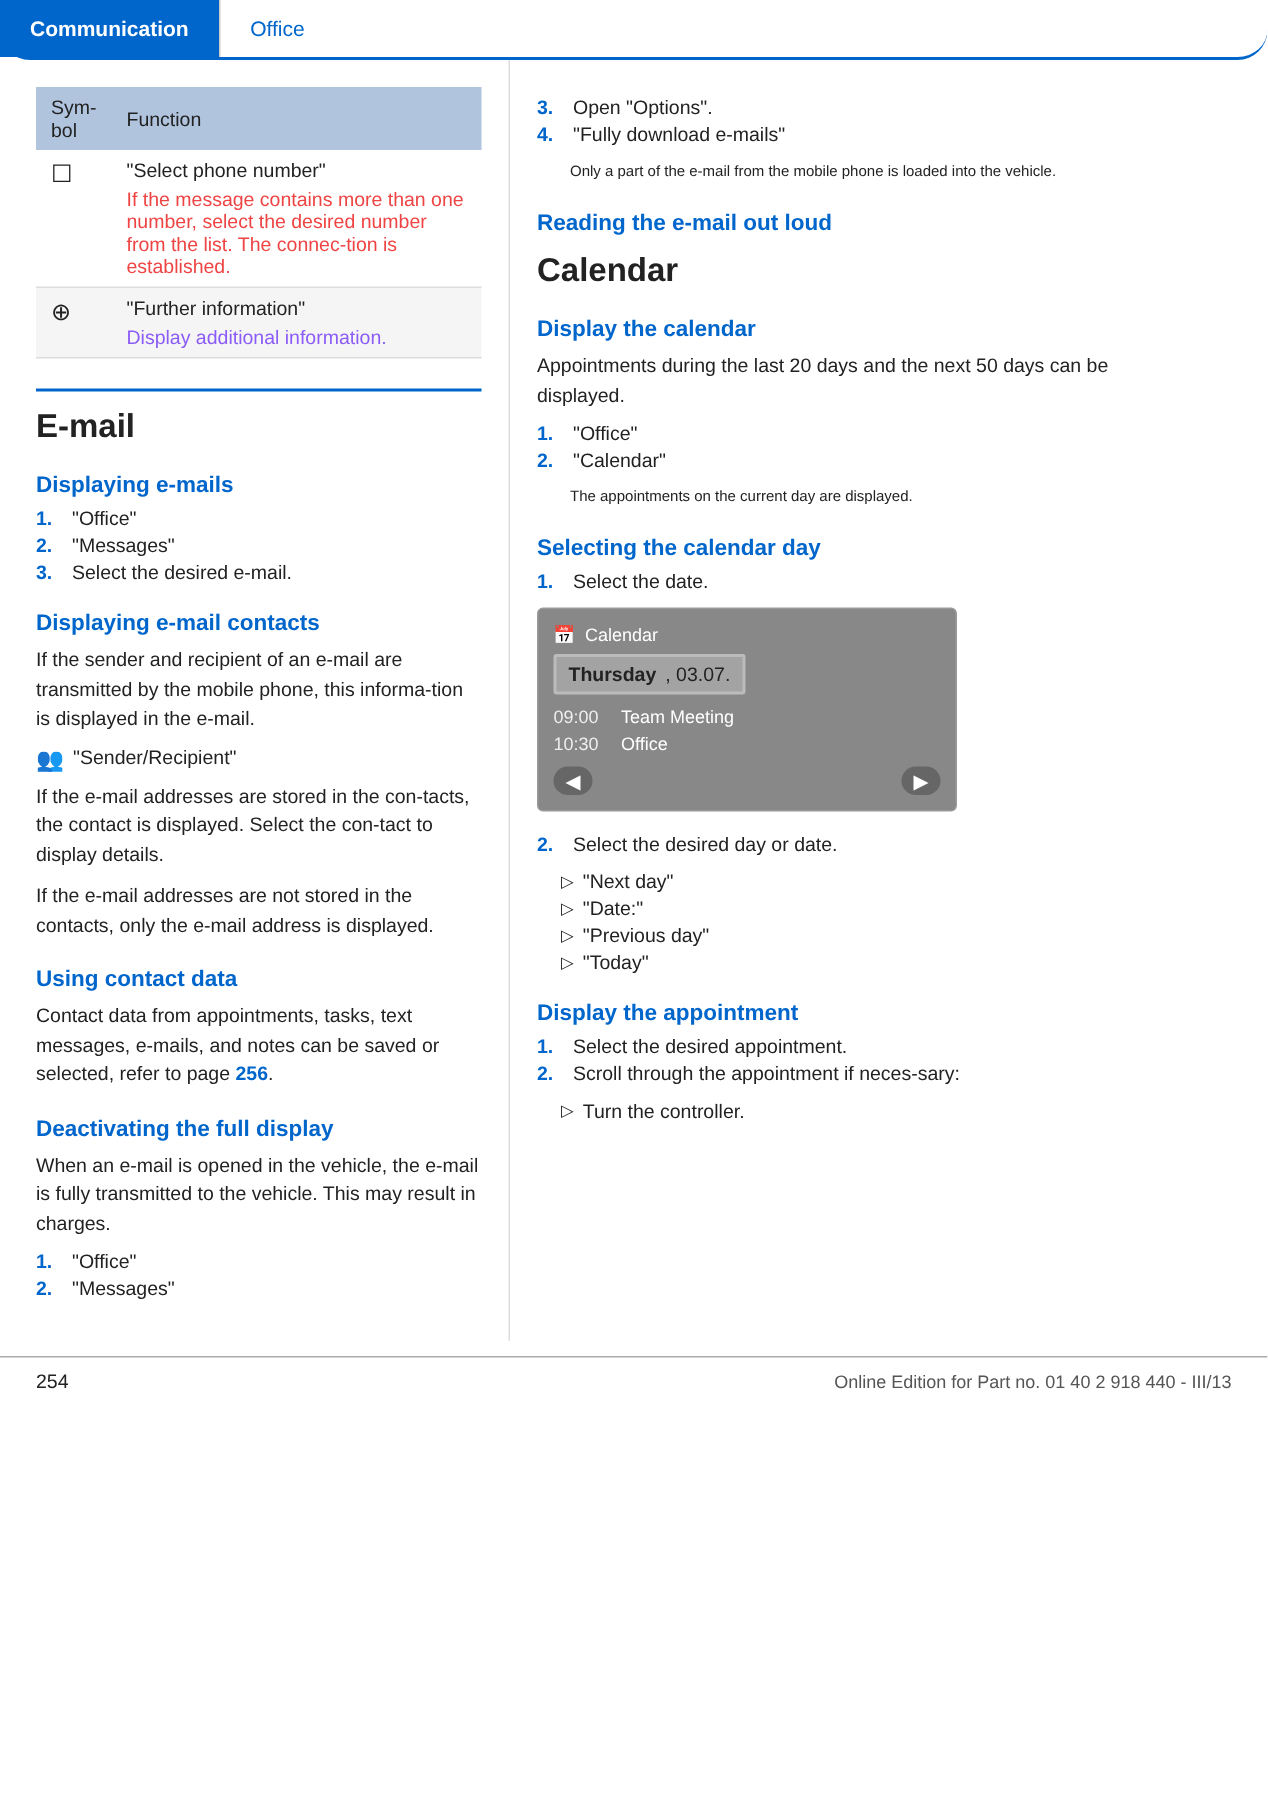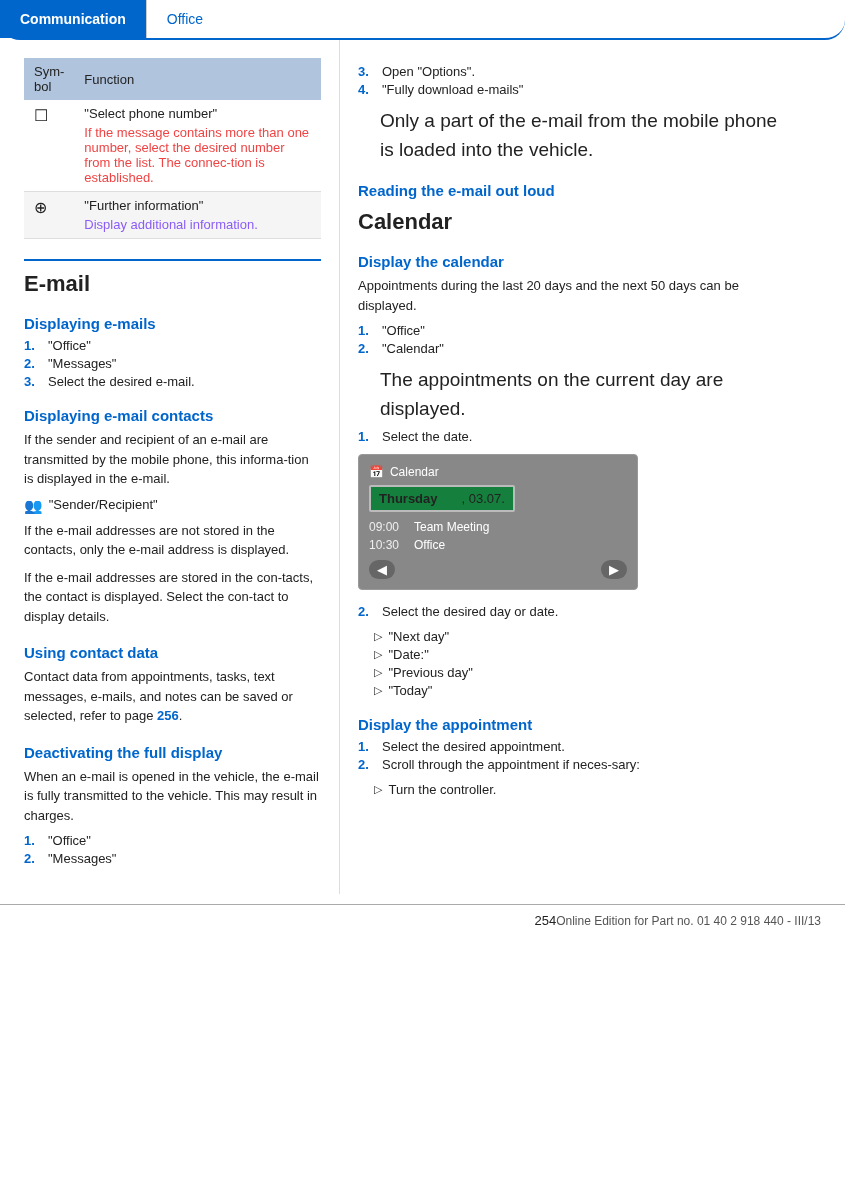--- a/index.html
+++ b/index.html
@@ -209,33 +209,33 @@
       padding: 2px 8px;
       border-radius: 10px;
       font-size: 13px;
     }
 
     
     .footer {
       border-top: 1px solid #aaa;
       padding: 8px 24px;
       display: flex;
-      justify-content: flex-end;
+      justify-content: space-between;
       align-items: center;
       font-size: 12px;
       color: #555;
       margin-top: 10px;
     }
     .footer .page-num {
       font-size: 13px;
       color: #222;
     }
 
     .sub-text {
-      font-size: 19px;
+      font-size: 10px;
       margin: 4px 0 6px 22px;
       line-height: 1.5;
     }
   </style>
 </head>
 <body>
 
 <div class="header">
   <div class="tab-active">
     <span>Communication</span>
@@ -292,22 +292,22 @@
           <span class="text">Select the desired e-mail.</span>
         </li>
       </ol>
 
     <div class="section-title">Displaying e-mail contacts</div>
     <p class="body-text">If the sender and recipient of an e-mail are transmitted by the mobile phone, this informa-tion is displayed in the e-mail.</p>
     <div class="icon-row">
       <span class="icon">👥</span>
       <span>"Sender/Recipient"</span>
     </div>
+    <p class="body-text">If the e-mail addresses are stored in the con-tacts, the contact is displayed. Select the con-tact to display details.</p>
     <p class="body-text">If the e-mail addresses are not stored in the contacts, only the e-mail address is displayed.</p>
-    <p class="body-text">If the e-mail addresses are stored in the con-tacts, the contact is displayed. Select the con-tact to display details.</p>
 
     <div class="section-title">Using contact data</div>
     <p class="body-text">
       <span>Contact data from appointments, tasks, text messages, e-mails, and notes can be saved or selected, refer to page</span>
       <span class="link-blue">256</span><span>.</span>
     </p>
 
     <div class="section-title">Deactivating the full display</div>
     <p class="body-text">When an e-mail is opened in the vehicle, the e-mail is fully transmitted to the vehicle. This may result in charges.</p>
     <ol class="num-list" id="deactivating-steps">
@@ -348,33 +348,34 @@
           <span class="num">1.</span>
           <span class="text">"Office"</span>
         </li>
         <li>
           <span class="num">2.</span>
           <span class="text">"Calendar"</span>
         </li>
       </ol>
     <p class="body-text sub-text">The appointments on the current day are displayed.</p>
 
+    <div class="section-title">Selecting the calendar day</div>
     <ol class="num-list" id="selecting-steps">
         <li>
           <span class="num">1.</span>
           <span class="text">Select the date.</span>
         </li>
       </ol>
 
     <div class="calendar-mock">
       <div class="cal-header">
         <span class="cal-icon">📅</span>
         <span>Calendar</span>
       </div>
-      <div style="background:#15803d; padding: 4px 8px; border-radius: 2px; display: inline-flex; align-items: center; margin-bottom: 6px; border: 2px solid #bbb; gap: 18px;">
+      <div style="background:#a3a3a3; padding: 4px 8px; border-radius: 2px; display: inline-flex; align-items: center; margin-bottom: 6px; border: 2px solid #bbb;">
         <span style="font-weight:bold; font-size:13px; color:#222; margin-right: 6px;">Thursday</span>
         <span style="font-size:13px; color:#222;">, 03.07.</span>
       </div>
       <div id="cal-events">
           <div class="cal-event">
             <span class="cal-time">09:00</span>
             <span class="cal-desc">Team Meeting</span>
           </div>
           <div class="cal-event">
             <span class="cal-time">10:30</span>

